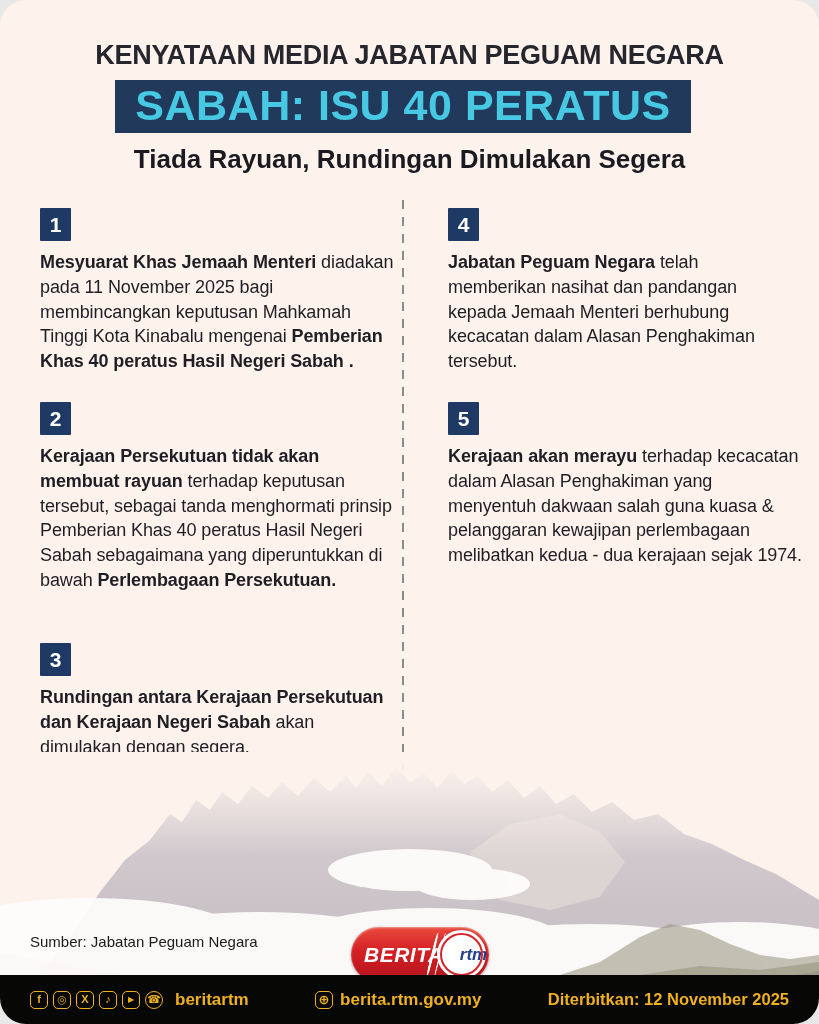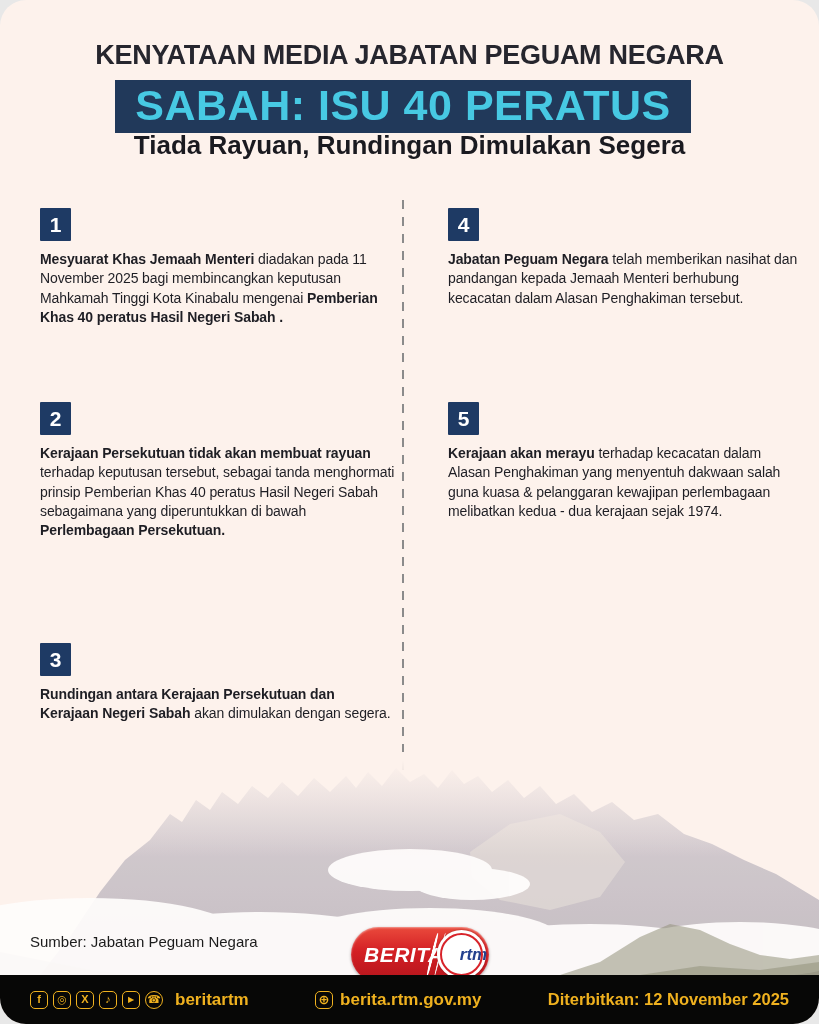--- a/index.html
+++ b/index.html
@@ -19,31 +19,31 @@
   }
   .title-banner {
     position:absolute; left:115px; top:80px; width:576px; height:53px;
     background:#21395a; display:flex; align-items:center; justify-content:center;
   }
   .title-banner .title-text {
     color:#47c9e3; font-size:43px; font-weight:bold; letter-spacing:0.5px;
     line-height:1; padding-bottom:3px;
   }
   .subtitle {
-    position:absolute; left:0; top:130px; width:819px;
+    position:absolute; left:0; top:144px; width:819px;
     text-align:center; font-size:26px; font-weight:bold; color:#1a1a20;
   }
   
   .point { position:absolute; }
   .badge {
     width:31px; height:33px; background:#1e3a64; color:#fff;
     font-size:21px; font-weight:bold; display:flex; align-items:center;
     justify-content:center; margin-bottom:9px; border-radius:1px;
   }
-  .ptext { font-size:14px; line-height:1.38; color:#1e1e24; letter-spacing:-0.1px; }
+  .ptext { font-size:18px; line-height:1.38; color:#1e1e24; letter-spacing:-0.1px; }
   .ptext .b { font-weight:bold; }
   .p1 { left:40px;  top:208px; width:356px; }
   .p2 { left:40px;  top:402px; width:356px; }
   .p3 { left:40px;  top:643px; width:356px; }
   .p4 { left:448px; top:208px; width:352px; }
   .p5 { left:448px; top:402px; width:356px; }
   .divider {
     position:absolute; left:402px; top:200px; width:2px; height:572px;
     background:repeating-linear-gradient(to bottom,#8b8b8b 0 9px,transparent 9px 17px);
   }

